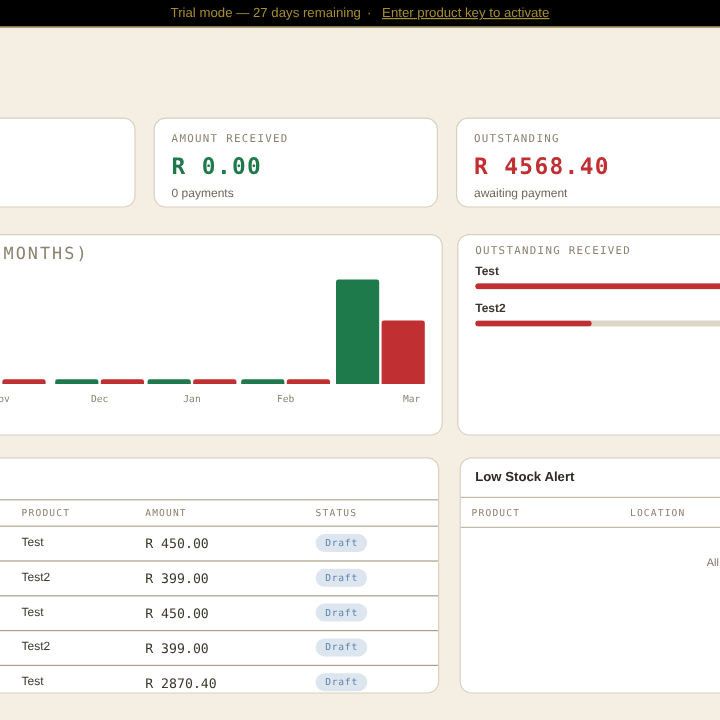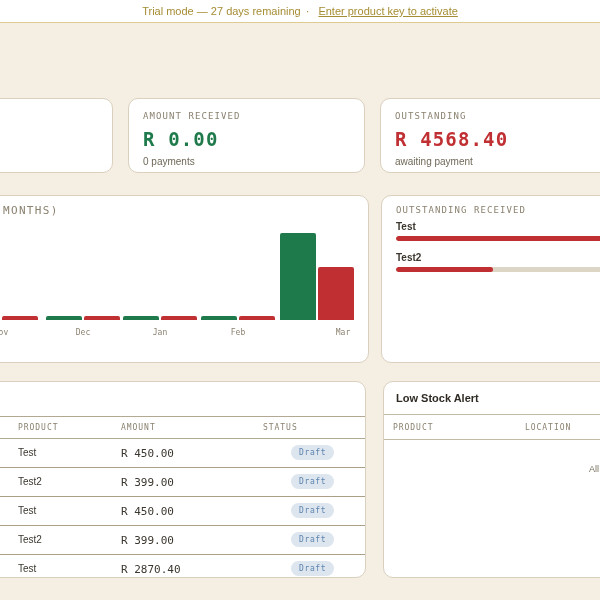--- a/index.html
+++ b/index.html
@@ -2,37 +2,37 @@
 <html><head>
 <meta charset="utf-8">
 <style>
   html,body{margin:0;padding:0;background:#f5efe3;}
   .stage{position:relative;width:600px;height:600px;overflow:hidden;
          background:#f5efe3;font-family:"Liberation Sans",sans-serif;}
   .mono{font-family:"DejaVu Sans Mono",monospace;}
 
   
   .topbar{position:absolute;left:0;top:0;width:600px;height:22px;
-          background:#ffffff;border-bottom:1px solid #ddcb92;
+          background:#000000;border-bottom:1px solid #ddcb92;
           display:flex;align-items:center;justify-content:center;
           font-size:11px;color:#a58d33;white-space:nowrap;}
   .topbar a{color:#a58d33;text-decoration:underline;cursor:pointer;margin-left:4px;}
   .topbar .dot{margin:0 5px;}
 
   .card{position:absolute;background:#ffffff;border:1px solid #d9d0be;
         border-radius:10px;box-sizing:border-box;}
 
   
   .stat{padding:12px 14px;}
   .stat .lbl{font-size:9px;letter-spacing:0.12em;color:#8b8270;margin-bottom:7px;}
   .stat .val{font-size:19px;font-weight:bold;letter-spacing:0.06em;margin-bottom:6px;}
   .stat .sub{font-size:10px;color:#6f6858;}
 
   
-  .chart-title{position:absolute;left:132px;top:8px;font-size:11px;
+  .chart-title{position:absolute;left:132px;top:8px;font-size:14px;
                letter-spacing:0.12em;color:#8b8270;}
   .plot{position:absolute;inset:0;}
   .bar{position:absolute;bottom:42px;width:36px;border-radius:2px 2px 0 0;}
   .month-label{position:absolute;top:132px;transform:translateX(-50%);
                font-size:8px;color:#8b8270;font-family:"DejaVu Sans Mono",monospace;}
 
   
   .inv-title{position:absolute;left:14px;top:9px;font-size:9px;
              letter-spacing:0.12em;color:#8b8270;}
   .inv-name{position:absolute;left:14px;font-size:10px;font-weight:bold;color:#3b362e;}
@@ -44,21 +44,21 @@
   .thead{position:absolute;left:0;top:34px;width:100%;height:23px;box-sizing:border-box;
          border-top:1px solid #b3a892;border-bottom:1px solid #b3a892;}
   .th{position:absolute;top:6px;font-size:8px;letter-spacing:0.12em;color:#8b8270;}
   .rows{position:absolute;left:0;top:57px;width:100%;}
   .trow{position:relative;height:28px;border-bottom:1px solid #ab9f87;}
   .trow:last-child{border-bottom:none;}
   .cell-client{position:absolute;left:137px;top:8px;font-size:10px;color:#3b362e;}
   .cell-amount{position:absolute;left:240px;top:8px;font-size:11px;color:#3b362e;}
   .badge{position:absolute;left:382px;top:6px;font-size:8px;letter-spacing:0.08em;
          background:#dde5ee;color:#5c84af;border-radius:8px;padding:3px 8px;
-         font-family:"DejaVu Sans Mono",monospace;margin-left:28px;}
+         font-family:"DejaVu Sans Mono",monospace;}
 
   
   .ls-title{position:absolute;left:12px;top:10px;font-size:11px;font-weight:bold;color:#2f2a24;}
   .ls-line1{position:absolute;left:0;top:32px;width:100%;height:1px;background:#c3b9a4;}
   .ls-line2{position:absolute;left:0;top:57px;width:100%;height:1px;background:#c3b9a4;}
   .ls-th{position:absolute;top:41px;font-size:8px;letter-spacing:0.12em;color:#8b8270;}
   .ls-empty{position:absolute;left:205px;top:82px;font-size:9px;color:#7c7464;}
 </style>
 </head>
 <body>

